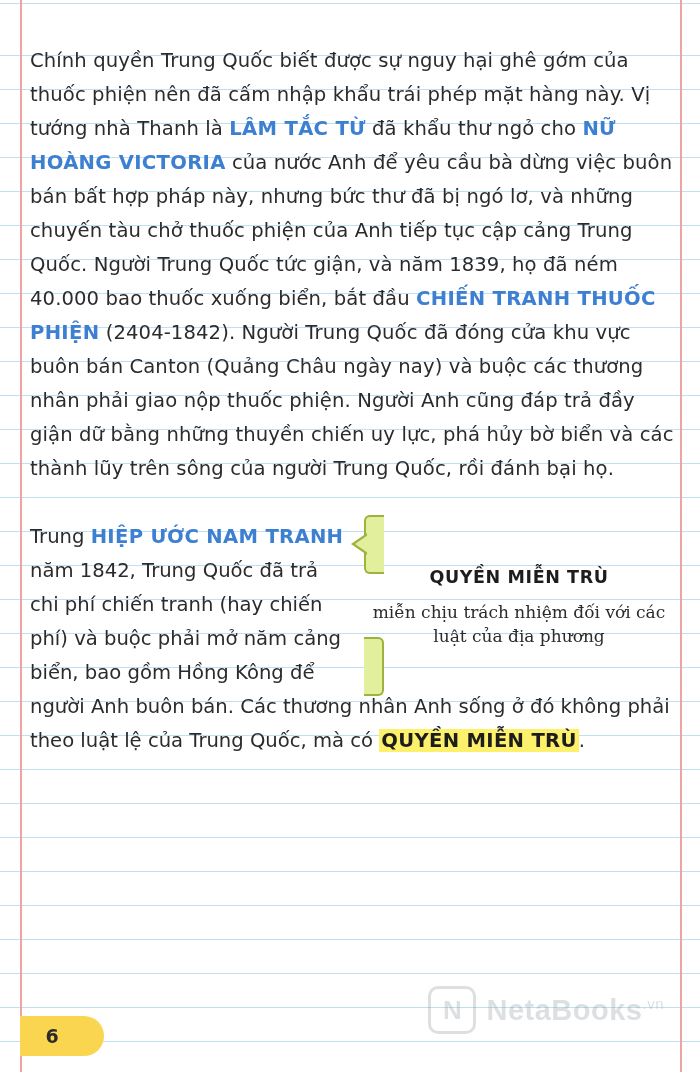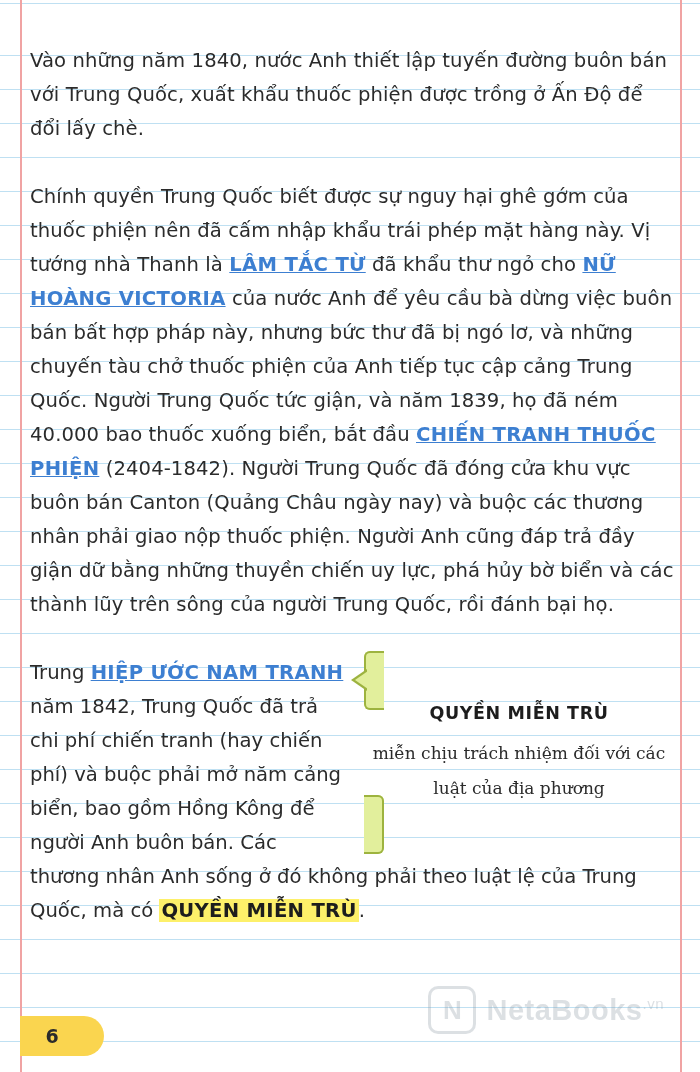--- a/index.html
+++ b/index.html
@@ -51,21 +51,20 @@
     font-size: 19.6px;
     line-height: 34px;
     color: #2b2b2b;
     letter-spacing: .1px;
     text-align: left;
   }
   .kw-blue {
     color: #3d7fd1;
     font-weight: 700;
     letter-spacing: .3px;
-    text-decoration: underline;
   }
   .kw-hl {
     background: #fdf06a;
     color: #1d1d1d;
     font-weight: 700;
     padding: 0 2px;
     letter-spacing: .3px;
   }
 
   
@@ -116,21 +115,21 @@
   .callout-title {
     font-size: 17.5px;
     font-weight: 700;
     color: #1d1d1d;
     letter-spacing: .6px;
     margin-bottom: 6px;
   }
   .callout-body {
     font-family: "DejaVu Serif", serif;
     font-size: 17px;
-    line-height: 35px;
+    line-height: 24px;
     color: #2b2b2b;
   }
 
   
   .page-tab {
     position: absolute;
     left: 20px;
     bottom: 16px;
     width: 84px;
     height: 40px;
@@ -193,23 +192,20 @@
 <body>
 
 <div id="page">
 
   <div class="rules"></div>
   <div class="margin-line left"></div>
   <div class="margin-line right"></div>
 
   <div class="content">
 
-    <p class="para">
-      <span>Vào những năm 1840, nước Anh thiết lập tuyến đường buôn bán với Trung Quốc, xuất khẩu thuốc phiện được trồng ở Ấn Độ để đổi lấy chè.</span>
-    </p>
 
     <p class="para">
       <span>Chính quyền Trung Quốc biết được sự nguy hại ghê gớm của thuốc phiện nên đã cấm nhập khẩu trái phép mặt hàng này. Vị tướng nhà Thanh là </span>
       <span class="kw-blue">LÂM TẮC TỪ</span>
       <span> đã khẩu thư ngỏ cho </span>
       <span class="kw-blue">NỮ HOÀNG VICTORIA</span>
       <span> của nước Anh để yêu cầu bà dừng việc buôn bán bất hợp pháp này, nhưng bức thư đã bị ngó lơ, và những chuyến tàu chở thuốc phiện của Anh tiếp tục cập cảng Trung Quốc. Người Trung Quốc tức giận, và năm 1839, họ đã ném 40.000 bao thuốc xuống biển, bắt đầu </span>
       <span class="kw-blue">CHIẾN TRANH THUỐC PHIỆN</span>
       <span> (2404-1842). Người Trung Quốc đã đóng cửa khu vực buôn bán Canton (Quảng Châu ngày nay) và buộc các thương nhân phải giao nộp thuốc phiện. Người Anh cũng đáp trả đầy giận dữ bằng những thuyền chiến uy lực, phá hủy bờ biển và các thành lũy trên sông của người Trung Quốc, rồi đánh bại họ.</span>
     </p>

